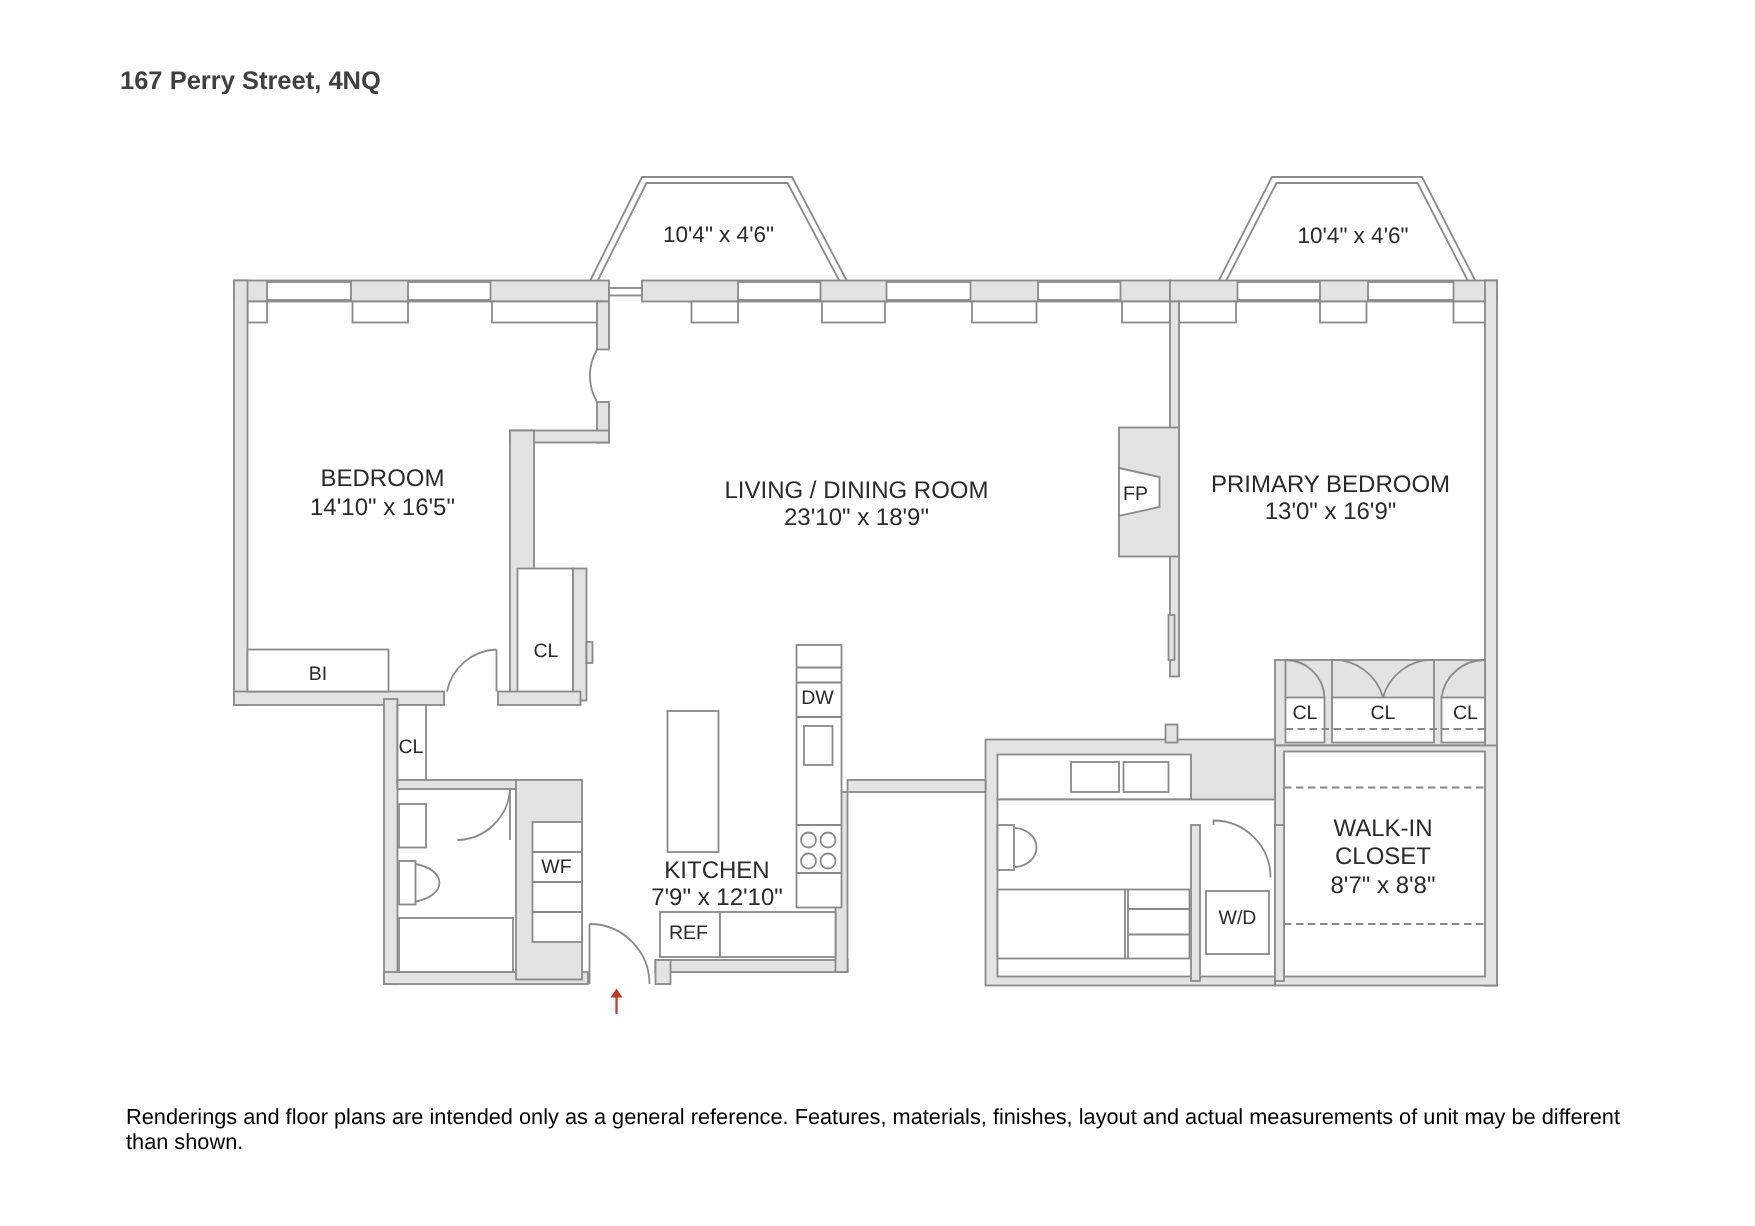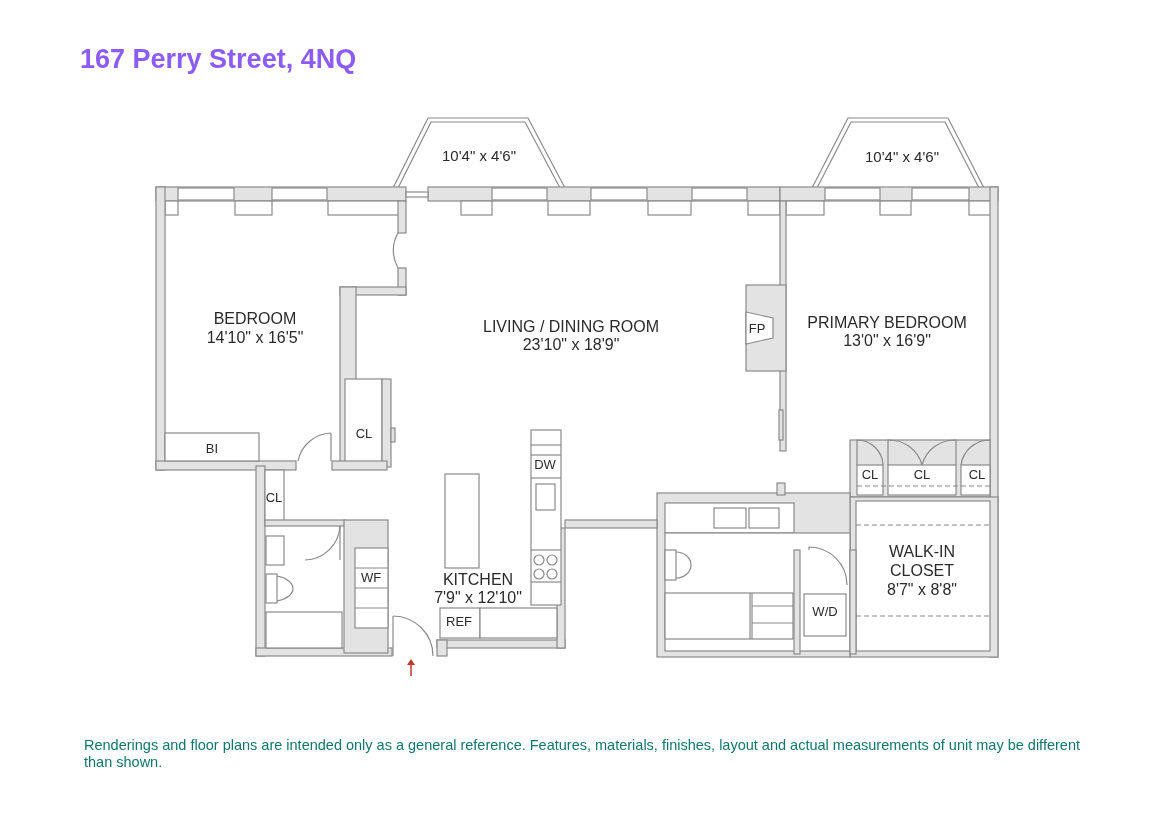--- a/index.html
+++ b/index.html
@@ -1,19 +1,19 @@
 <!DOCTYPE html>
 <html><head>
 <meta charset="utf-8">
 <style>
   html, body { margin: 0; padding: 0; background: #ffffff; }
   body { width: 1170px; height: 817px; position: relative; overflow: hidden; font-family: "Liberation Sans", sans-serif; color: #1a1a1a; }
-  .title { position: absolute; left: 80px; top: 44px; font-size: 27px; font-weight: bold; letter-spacing: 0; color: #8b5cf6; }
+  .title { position: absolute; left: 80px; top: 44px; font-size: 17px; font-weight: bold; letter-spacing: 0; color: #404040; }
   .plan { position: absolute; left: 0; top: 0; width: 1170px; height: 817px; }
-  .disclaimer { position: absolute; left: 84px; top: 737px; width: 1010px; font-size: 14.5px; line-height: 17px; color: #0f766e; }
+  .disclaimer { position: absolute; left: 84px; top: 737px; width: 1010px; font-size: 14.5px; line-height: 17px; color: #000000; }
   .wall { fill: #e3e3e3; stroke: #8a8a8a; stroke-width: 1.2; }
   .line { fill: none; stroke: #8a8a8a; stroke-width: 1.2; }
   .fix { fill: #ffffff; stroke: #8a8a8a; stroke-width: 1.2; }
   .dash { fill: none; stroke: #8a8a8a; stroke-width: 1.2; stroke-dasharray: 5 3; }
   .room-label { font-family: "Liberation Sans", sans-serif; font-size: 16px; fill: #2a2a2a; text-anchor: middle; }
   .small-label { font-family: "Liberation Sans", sans-serif; font-size: 13px; fill: #2a2a2a; text-anchor: middle; }
   .bay-label { font-family: "Liberation Sans", sans-serif; font-size: 15px; fill: #2a2a2a; text-anchor: middle; }
 </style>
 </head>
 <body>

